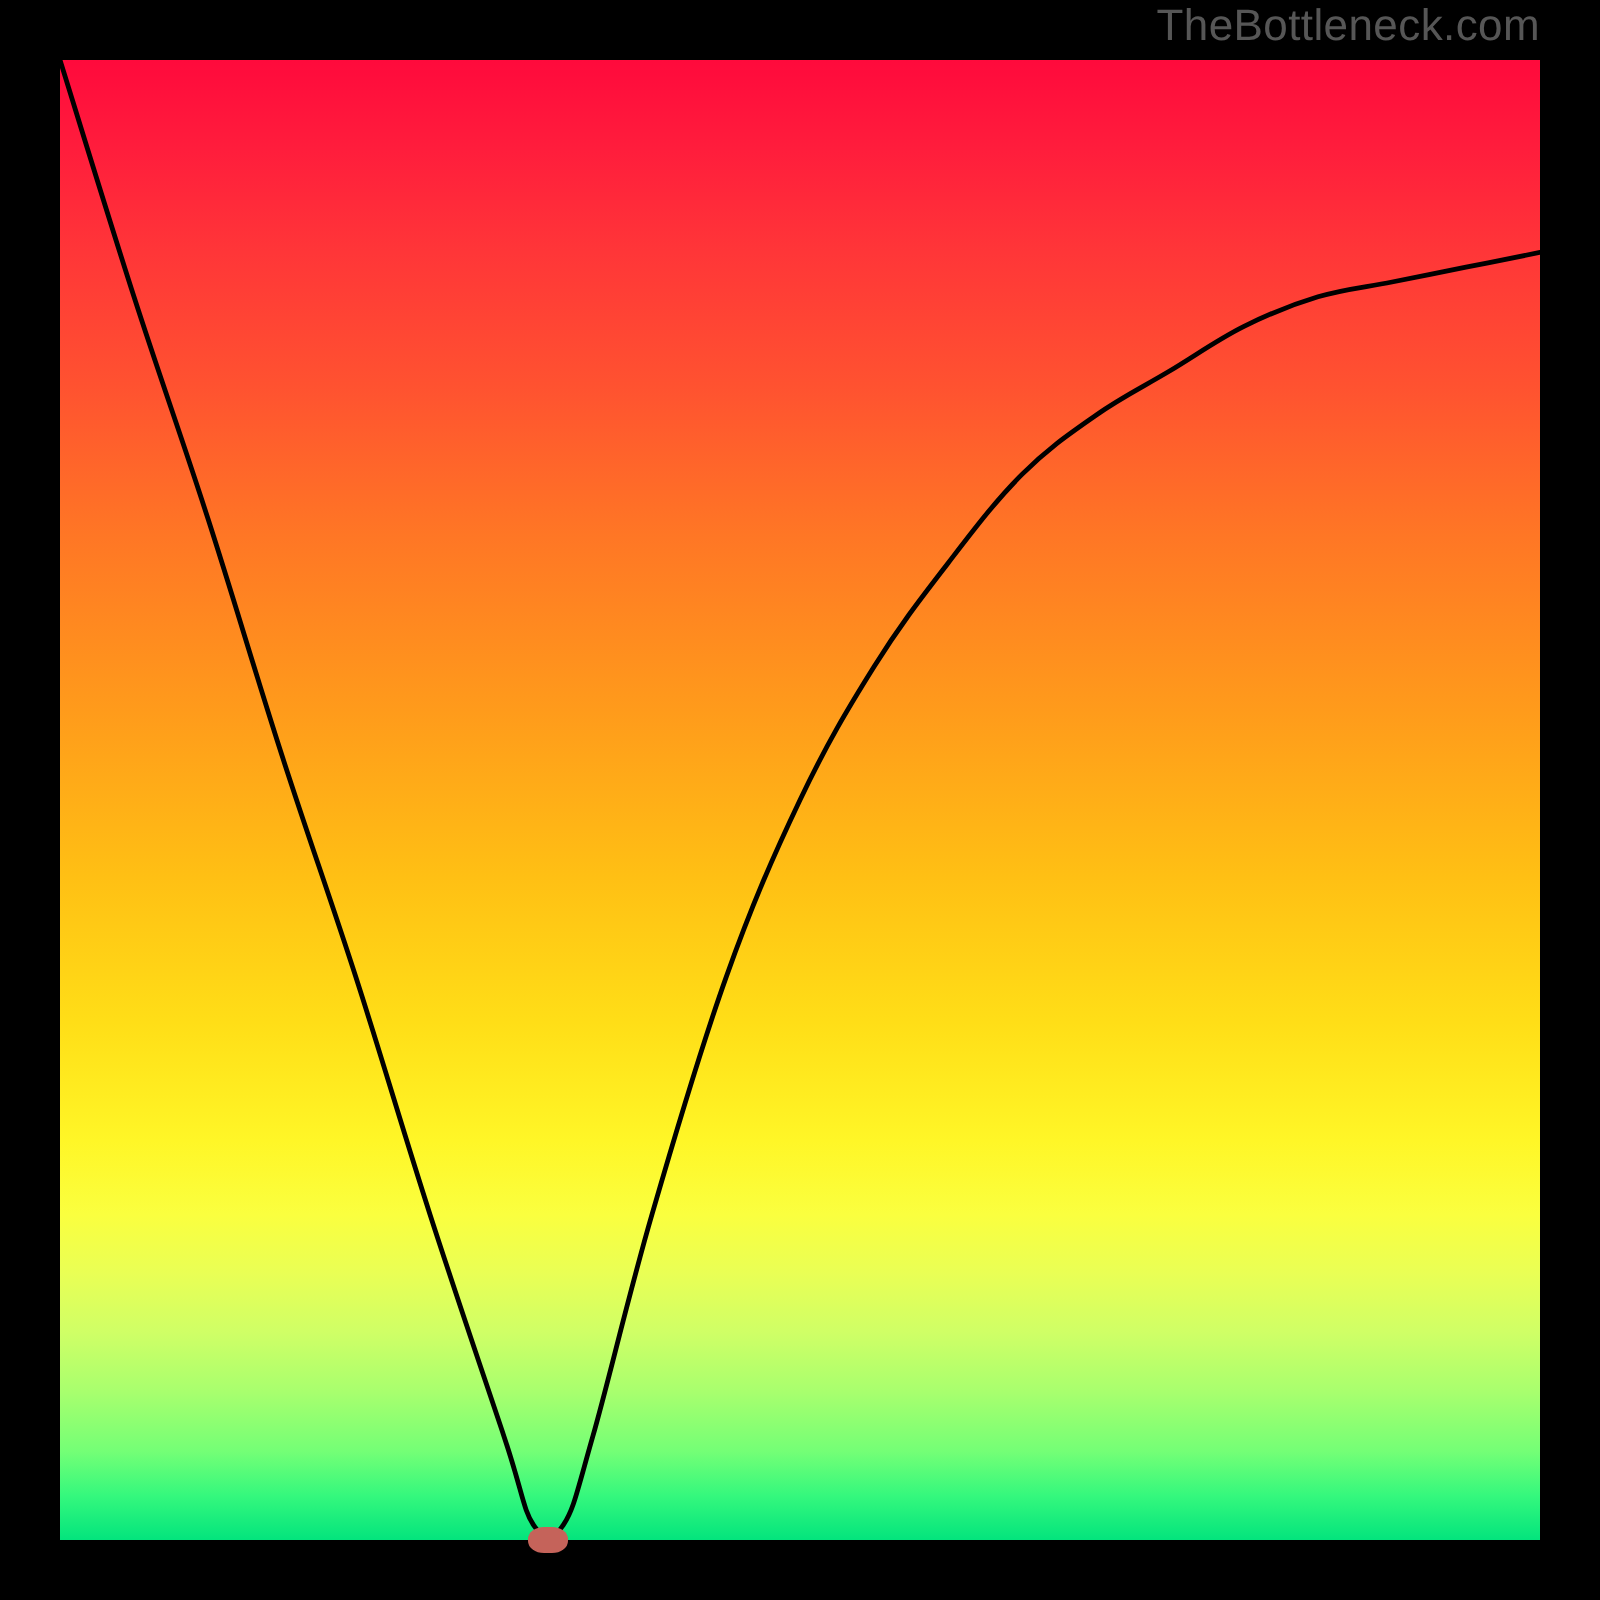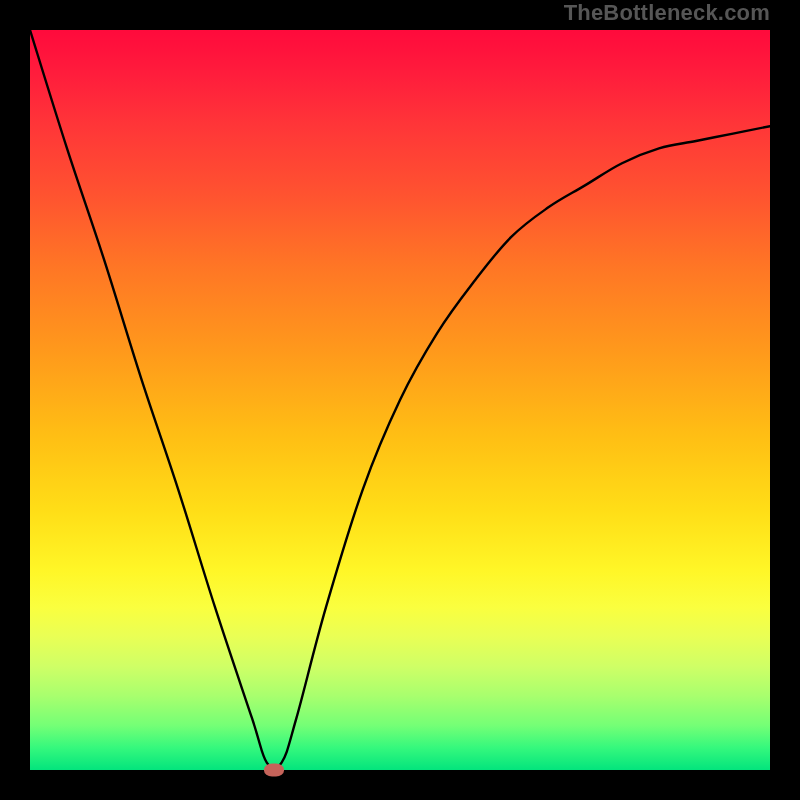--- a/index.html
+++ b/index.html
@@ -42,21 +42,21 @@
       #35f87d 97%,
       #03e47d 100%
     );
   }
   .watermark {
     position: absolute;
     top: 0px;
     right: 30px;
     color: #565656;
     font-size: 22px;
-    font-weight: 700;
+    font-weight: 400;
     letter-spacing: 0.2px;
     user-select: none;
   }
   svg.curve {
     position: absolute;
     left: 0;
     top: 0;
     width: 740px;
     height: 740px;
   }

